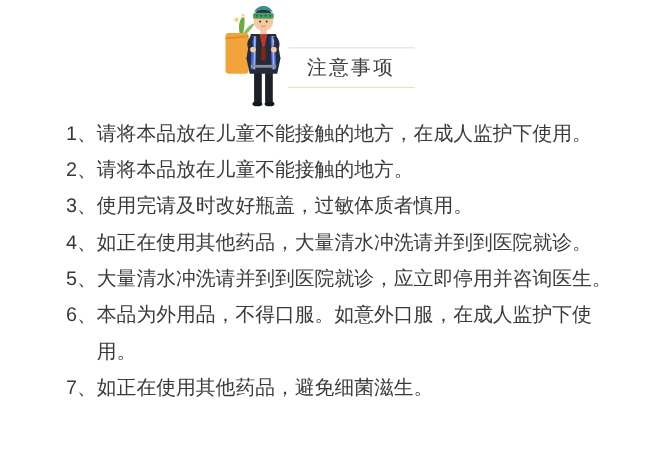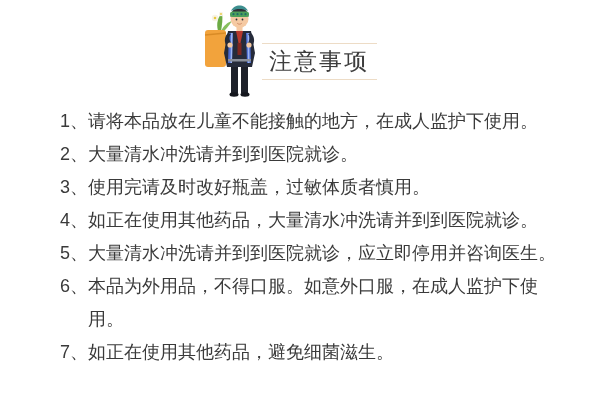--- a/index.html
+++ b/index.html
@@ -33,21 +33,21 @@
     background: #eddcc6;
   }
   .rule-top { top: 43px; }
   .rule-bottom { top: 79px; }
   .page-title {
     position: absolute;
     left: 258px;
     top: 46px;
     width: 122px;
     margin: 0;
-    font-size: 23px;
+    font-size: 18px;
     font-weight: 400;
     letter-spacing: 2px;
     color: #3d3d3d;
     text-align: center;
     line-height: 30px;
     white-space: nowrap;
   }
 
   
   .list {
@@ -136,21 +136,21 @@
   <div class="rule rule-bottom"></div>
 
   <ol class="list">
     <li class="row">
       <span class="num">1、</span>
       <span class="text">请将本品放在儿童不能接触的地方，在成人监护下使用。</span>
     </li>
     <li class="row">
       <span class="num">2、</span>
       <span class="text">
-        <span class="line">大量清水冲洗请并到到医院就诊。</span>
+        <span class="line">请将本品放在儿童不能接触的地方。</span>
       </span>
     </li>
     <li class="row">
       <span class="num">3、</span>
       <span class="text">使用完请及时改好瓶盖，过敏体质者慎用。</span>
     </li>
     <li class="row">
       <span class="num">4、</span>
       <span class="text">如正在使用其他药品，大量清水冲洗请并到到医院就诊。</span>
     </li>

